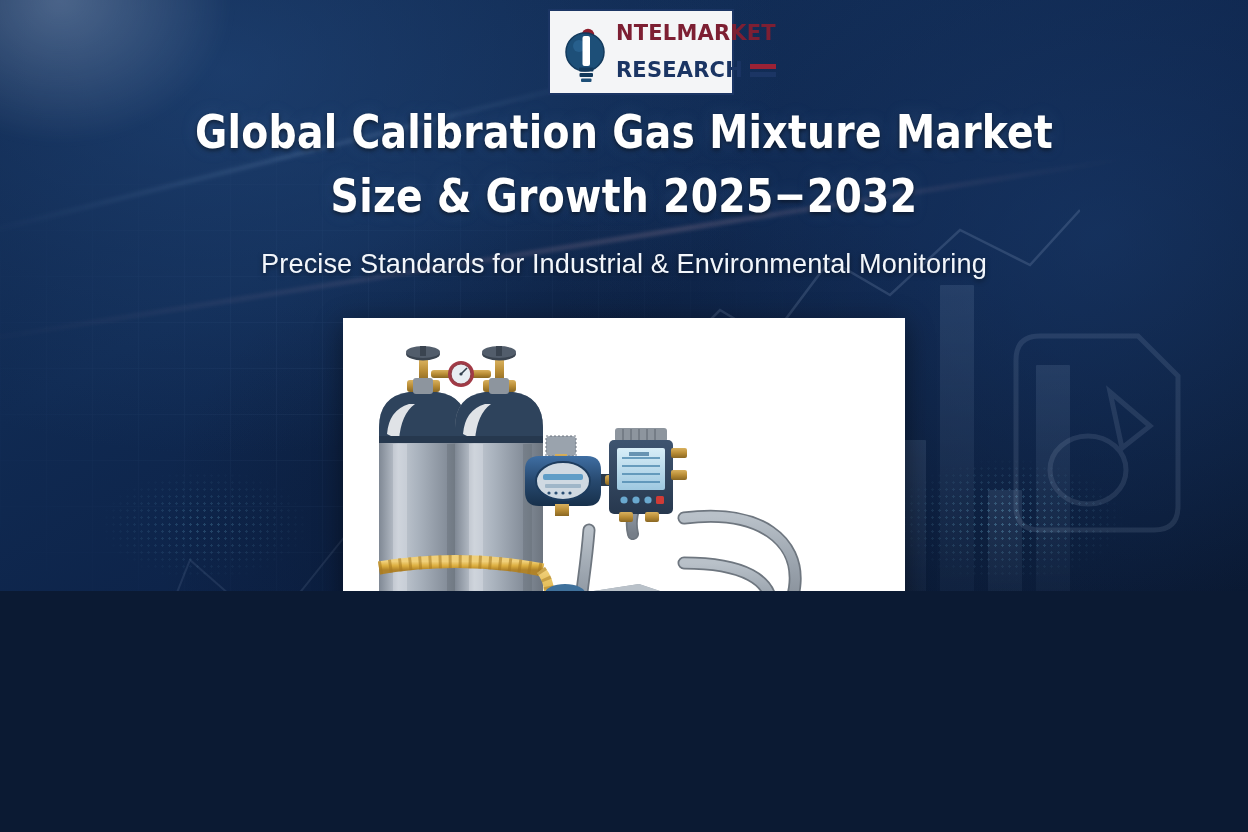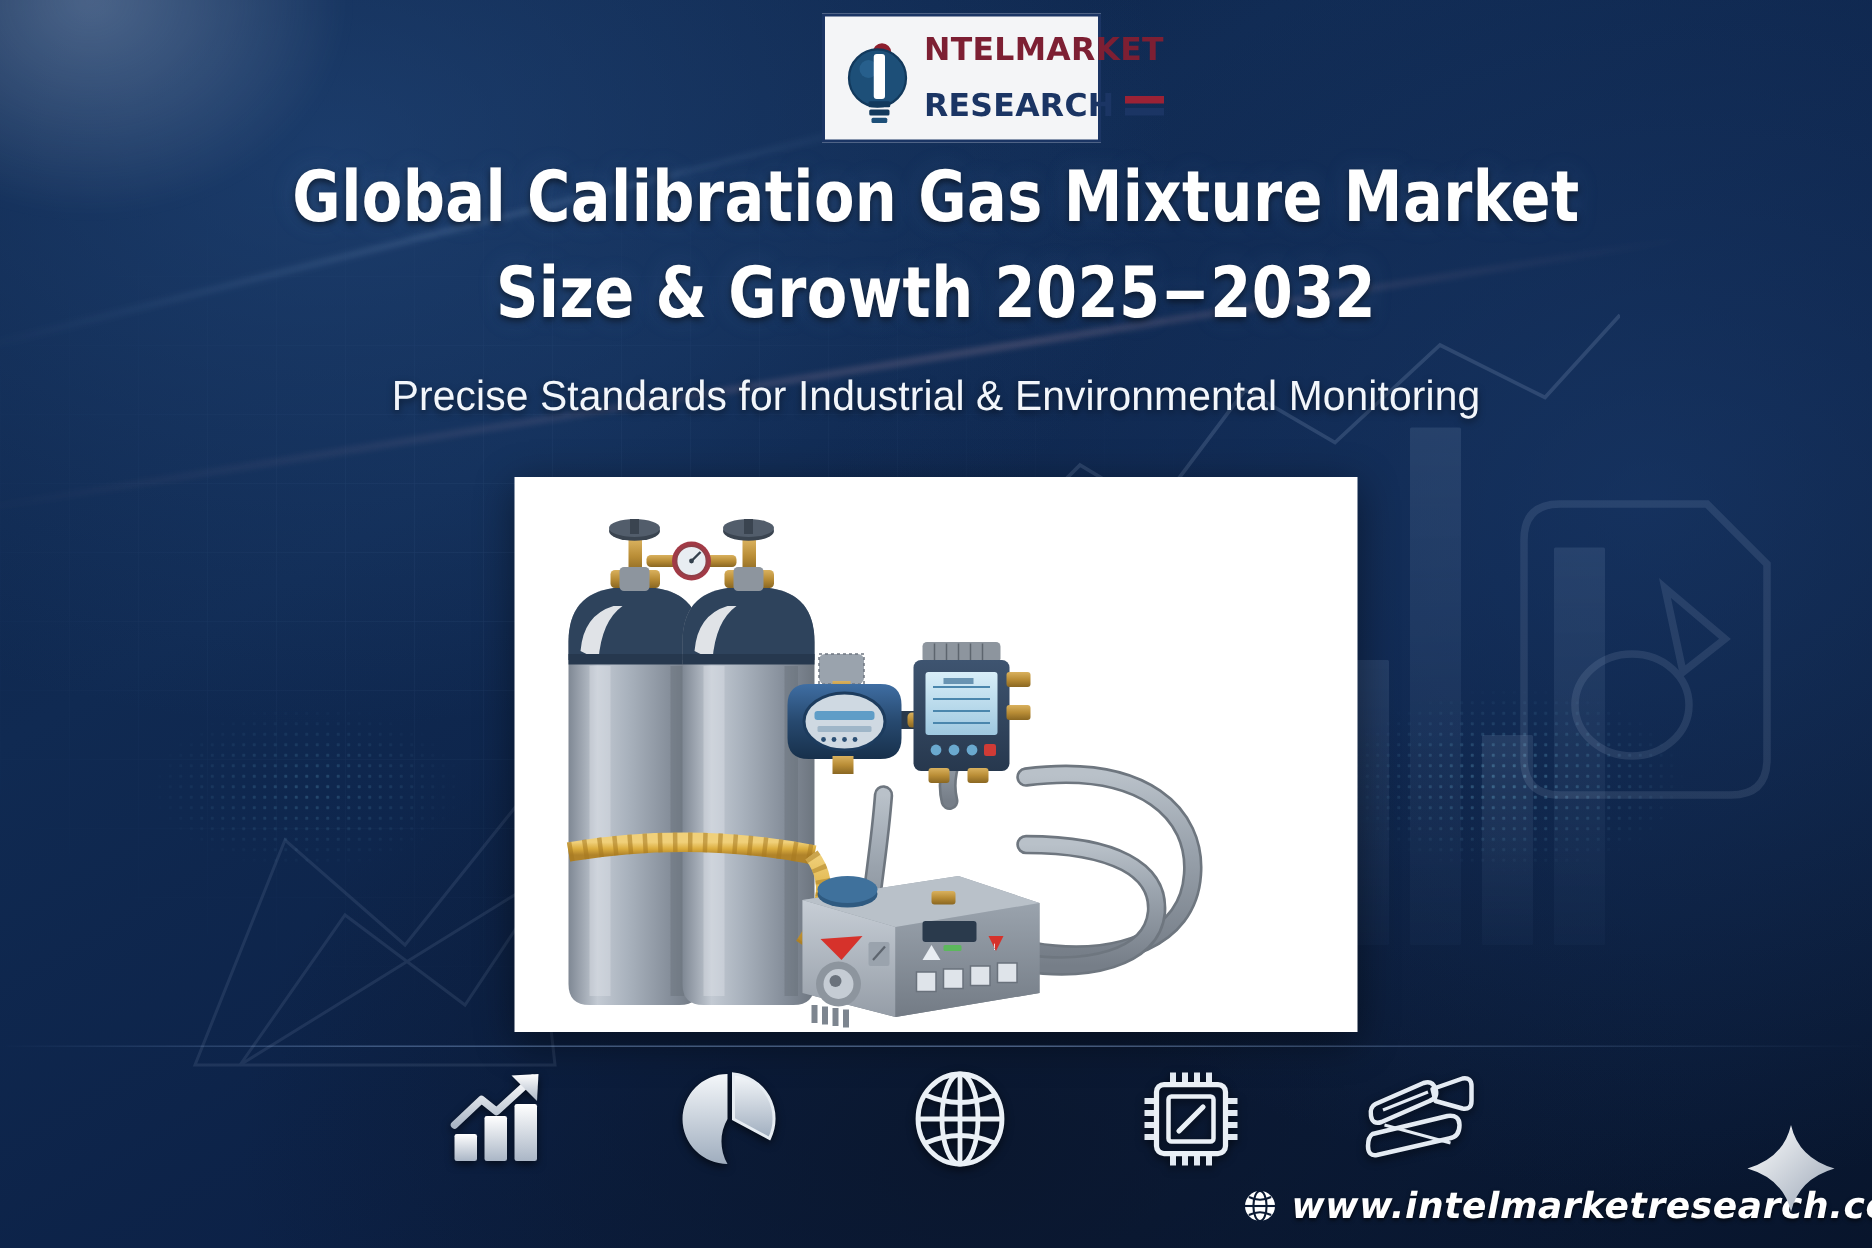--- a/index.html
+++ b/index.html
@@ -4,21 +4,21 @@
 <style>
   * { margin:0; padding:0; box-sizing:border-box; }
   html,body { width:1248px; height:832px; overflow:hidden; }
   body {
     font-family:"Liberation Sans", sans-serif;
     background:#0b1a33;
   }
 
   #poster {
     position:relative;
-    width:1248px; height:832px;
+    width:1248px; height:591px;
     overflow:hidden;
     background:
       radial-gradient(ellipse 900px 620px at 18% 12%, rgba(38,78,132,.55) 0%, rgba(18,44,82,0) 62%),
       radial-gradient(ellipse 820px 700px at 88% 40%, rgba(30,66,118,.50) 0%, rgba(14,36,70,0) 66%),
       radial-gradient(ellipse 700px 520px at 52% 92%, rgba(10,22,44,.85) 0%, rgba(10,22,44,0) 70%),
       linear-gradient(150deg, #0d2347 0%, #102a52 32%, #0c2146 62%, #08152c 100%);
   }
 
   
   .bgart { position:absolute; pointer-events:none; }

